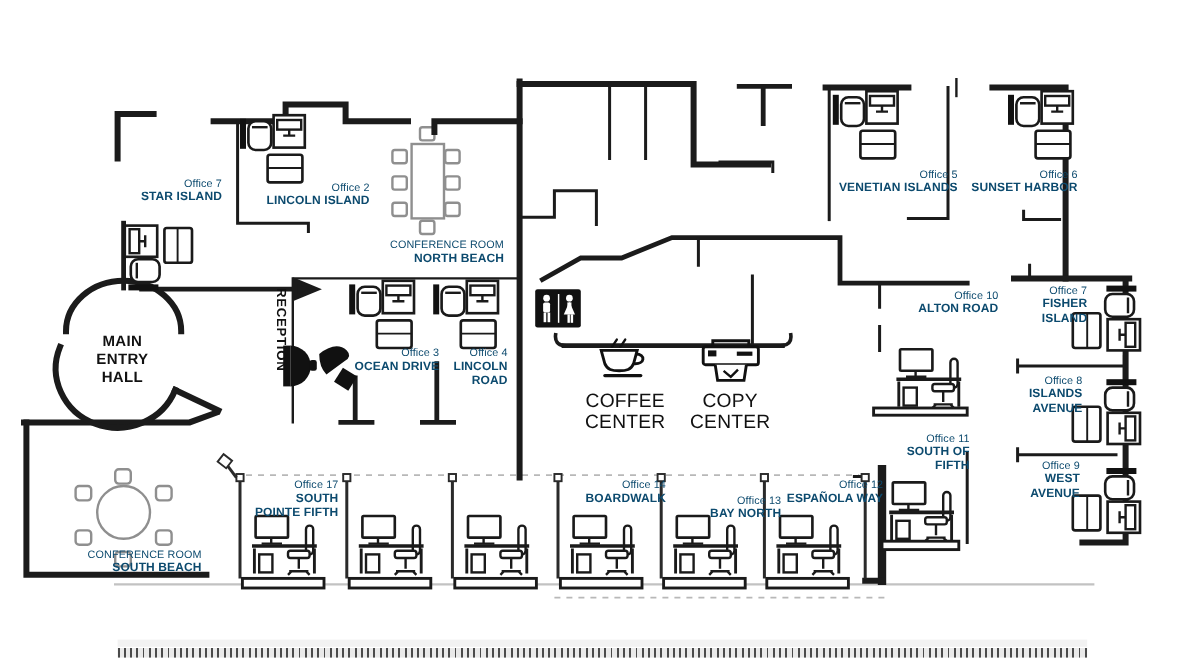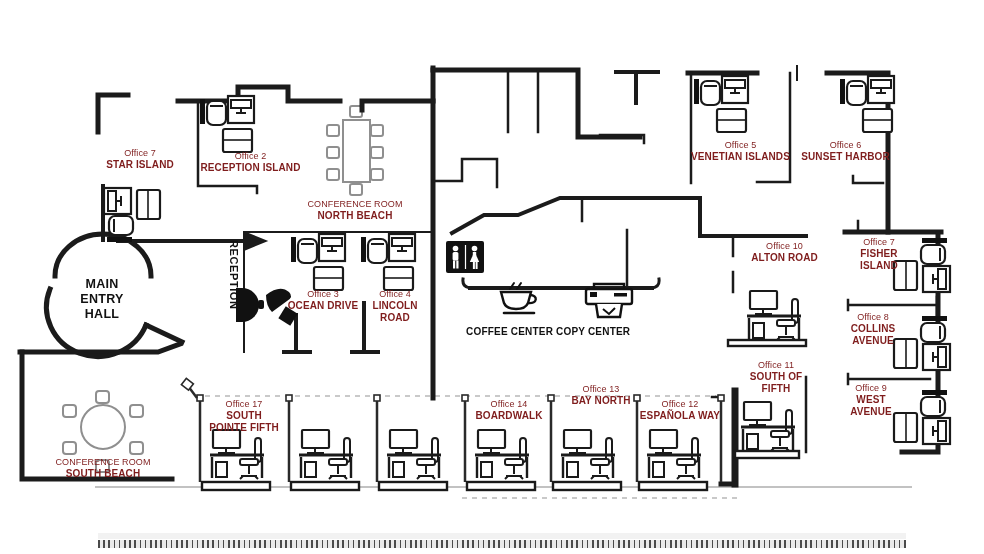--- a/index.html
+++ b/index.html
@@ -1,24 +1,24 @@
 <!DOCTYPE html>
 <html><head>
 <meta charset="utf-8">
 <style>
   html,body{margin:0;padding:0;background:#fff;}
   .plan{position:relative;width:984px;height:554px;background:#fff;overflow:hidden;
         font-family:"Liberation Sans",sans-serif;color:#111;}
   .plan svg{position:absolute;left:0;top:0;}
-  .olabel{position:absolute;text-align:center;line-height:1.2;color:#7f1d1d;}
+  .olabel{position:absolute;text-align:right;line-height:1.2;color:#0c4a6e;}
   .olabel .sub{font-size:9px;font-weight:400;letter-spacing:.1px;}
   .olabel .nm{font-size:10px;font-weight:700;letter-spacing:.1px;}
   .big{position:absolute;font-size:12.5px;font-weight:700;line-height:1.2;
        letter-spacing:.3px;white-space:pre-line;text-align:center;}
-  .center-lbl{position:absolute;font-size:10px;font-weight:700;text-align:left;letter-spacing:.2px;}
+  .center-lbl{position:absolute;font-size:16px;font-weight:400;text-align:center;letter-spacing:.2px;}
   .reception{position:absolute;left:240px;top:240px;font-size:11px;font-weight:700;
        letter-spacing:.6px;transform:rotate(90deg);transform-origin:0 0;white-space:nowrap;}
   .hatch{position:absolute;left:98px;top:540px;width:808px;height:8px;
        background:repeating-linear-gradient(90deg,#4a4a4a 0 1.6px,#e9e9e9 1.6px 5.2px);}
   .hatch-shadow{position:absolute;left:98px;top:533px;width:808px;height:6px;background:#f2f2f2;}
 </style>
 </head>
 <body>
 
 <div class="plan">
@@ -209,21 +209,21 @@
     <rect x="45" y="23" width="14" height="14" transform="rotate(32 52 30)"></rect>
   </g>
 </svg>
 
 <div class="olabel" style="left:95px;top:148px;width:90px">
       <div class="sub">Office 7</div>
       <div class="nm">STAR ISLAND</div>
     </div>
 <div class="olabel" style="left:193px;top:151px;width:115px">
       <div class="sub">Office 2</div>
-      <div class="nm">RECEPTION ISLAND</div>
+      <div class="nm">LINCOLN ISLAND</div>
     </div>
 <div class="olabel" style="left:280px;top:289px;width:86px">
       <div class="sub">Office 3</div>
       <div class="nm">OCEAN DRIVE</div>
     </div>
 <div class="olabel" style="left:367px;top:289px;width:56px">
       <div class="sub">Office 4</div>
       <div class="nm">LINCOLN ROAD</div>
     </div>
 <div class="olabel" style="left:683px;top:140px;width:115px">
@@ -233,39 +233,39 @@
 <div class="olabel" style="left:793px;top:140px;width:105px">
       <div class="sub">Office 6</div>
       <div class="nm">SUNSET HARBOR</div>
     </div>
 <div class="olabel" style="left:852px;top:237px;width:54px">
       <div class="sub">Office 7</div>
       <div class="nm">FISHER ISLAND</div>
     </div>
 <div class="olabel" style="left:844px;top:312px;width:58px">
       <div class="sub">Office 8</div>
-      <div class="nm">COLLINS AVENUE</div>
+      <div class="nm">ISLANDS AVENUE</div>
     </div>
 <div class="olabel" style="left:842px;top:383px;width:58px">
       <div class="sub">Office 9</div>
       <div class="nm">WEST AVENUE</div>
     </div>
 <div class="olabel" style="left:737px;top:241px;width:95px">
       <div class="sub">Office 10</div>
       <div class="nm">ALTON ROAD</div>
     </div>
 <div class="olabel" style="left:744px;top:360px;width:64px">
       <div class="sub">Office 11</div>
       <div class="nm">SOUTH OF FIFTH</div>
     </div>
 <div class="olabel" style="left:624px;top:399px;width:112px">
       <div class="sub">Office 12</div>
       <div class="nm">ESPAÑOLA WAY</div>
     </div>
-<div class="olabel" style="left:551px;top:384px;width:100px">
+<div class="olabel" style="left:551px;top:412px;width:100px">
       <div class="sub">Office 13</div>
       <div class="nm">BAY NORTH</div>
     </div>
 <div class="olabel" style="left:463px;top:399px;width:92px">
       <div class="sub">Office 14</div>
       <div class="nm">BOARDWALK</div>
     </div>
 <div class="olabel" style="left:206px;top:399px;width:76px">
       <div class="sub">Office 17</div>
       <div class="nm">SOUTH POINTE FIFTH</div>

